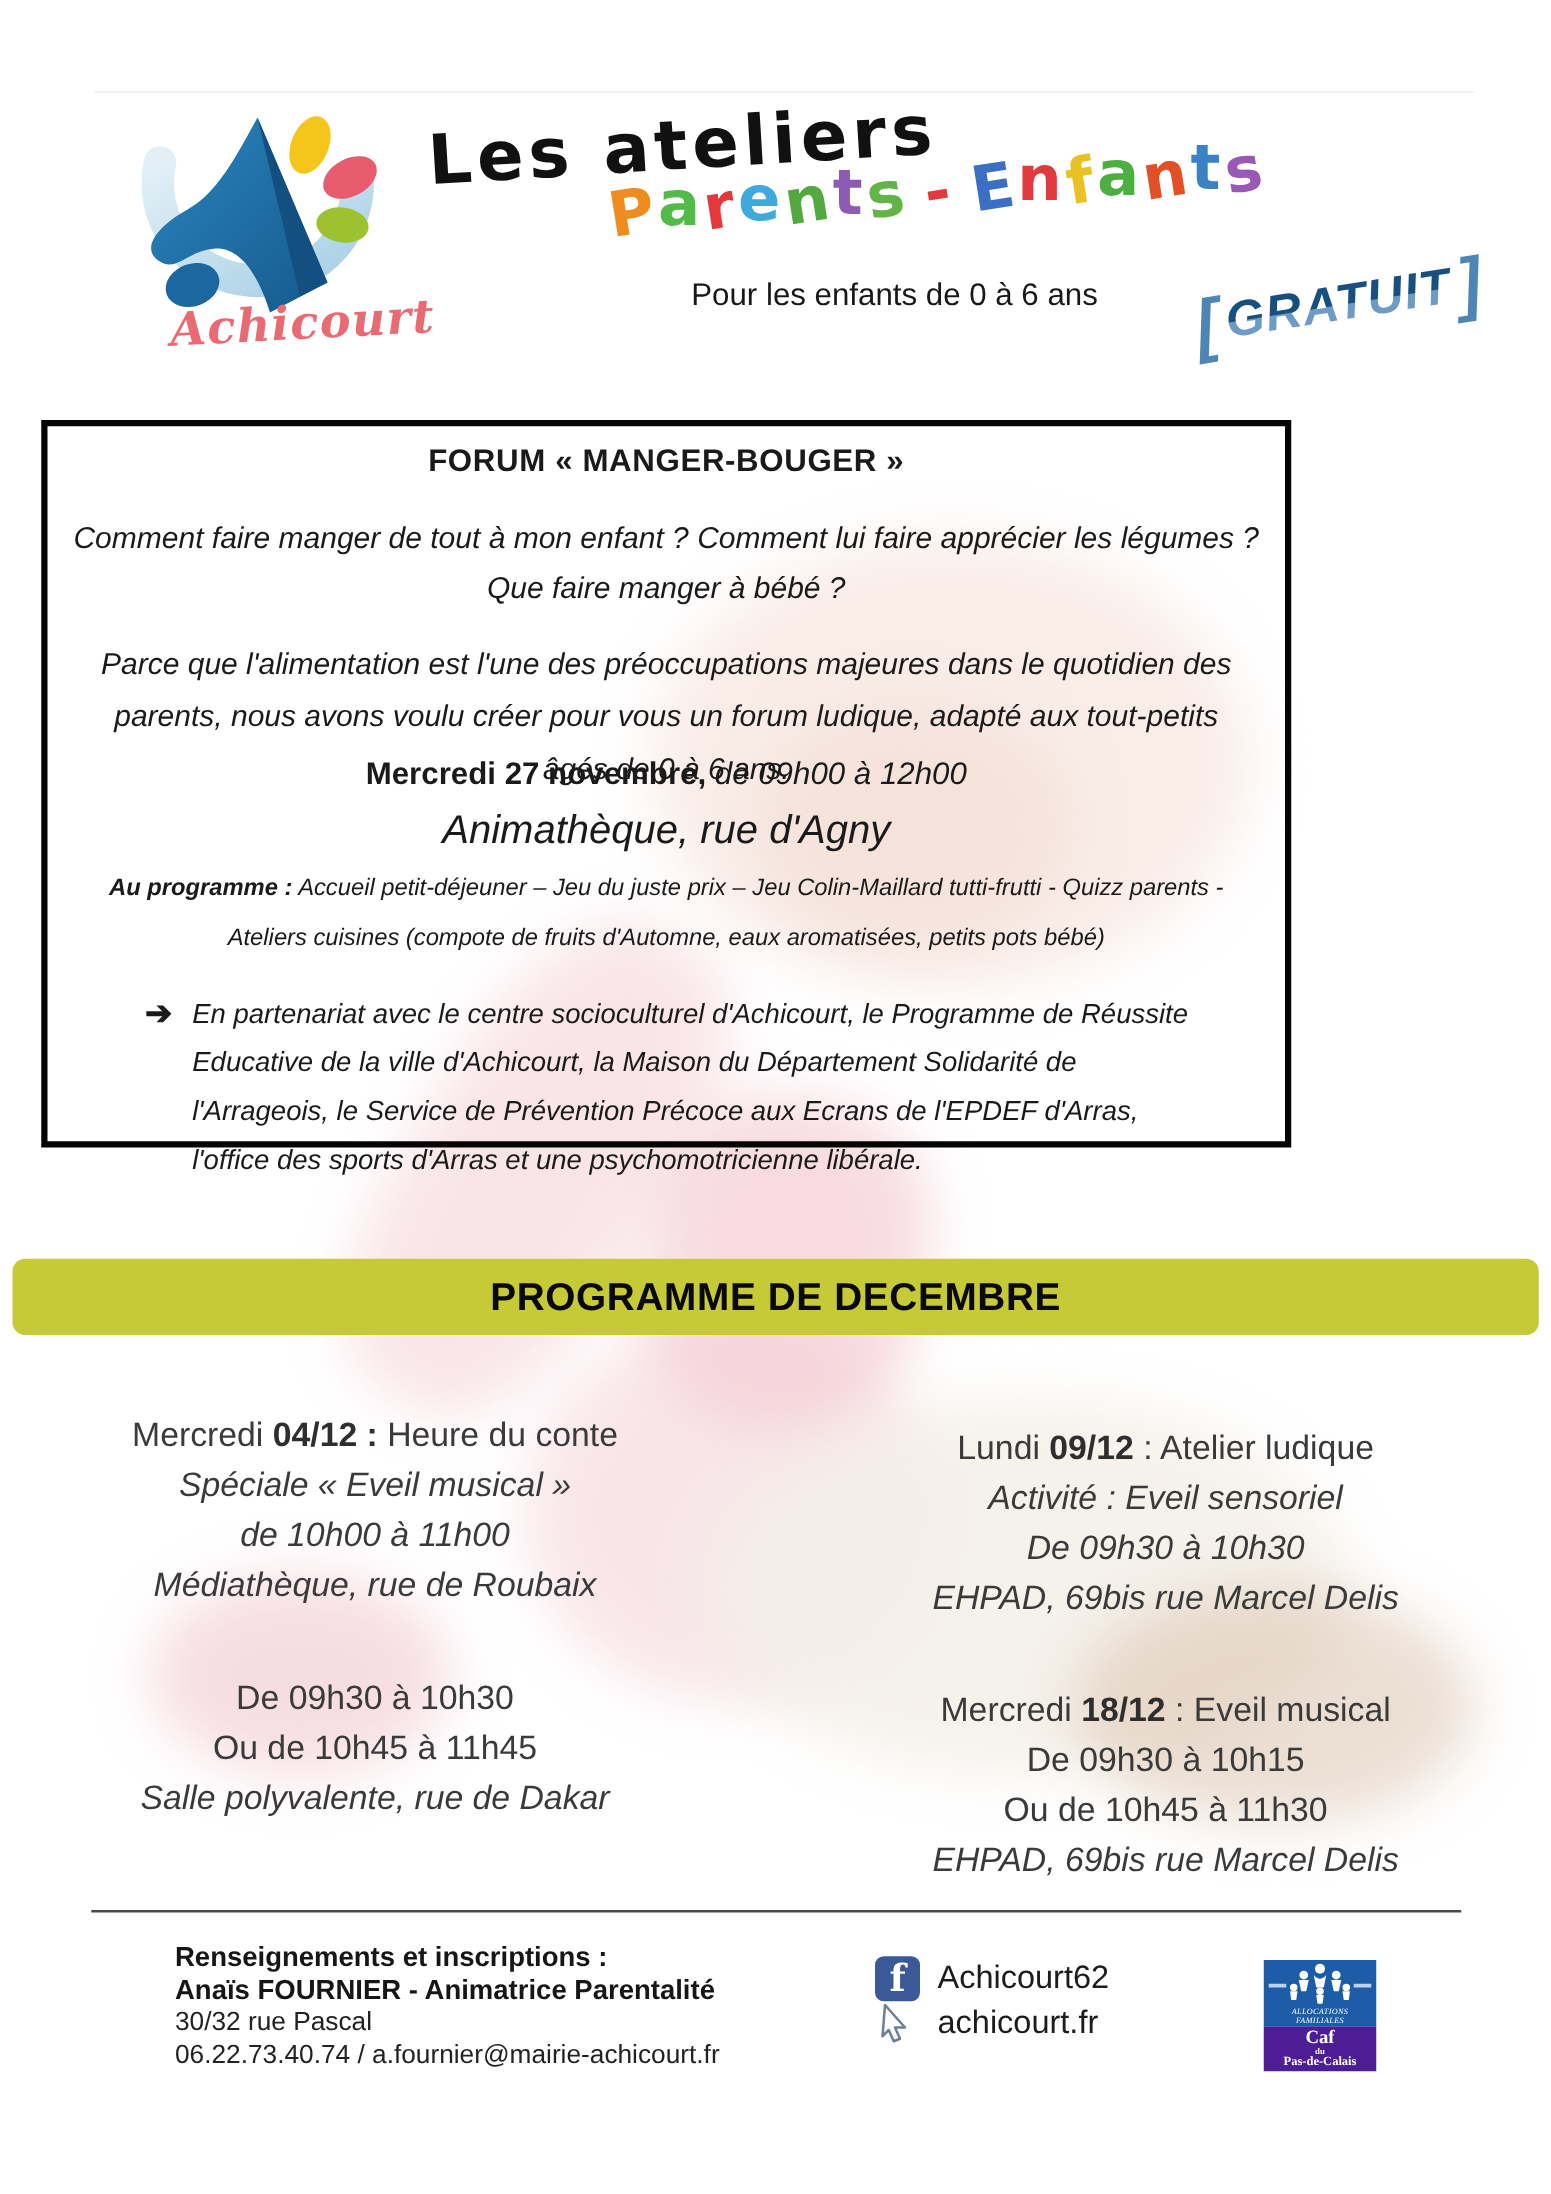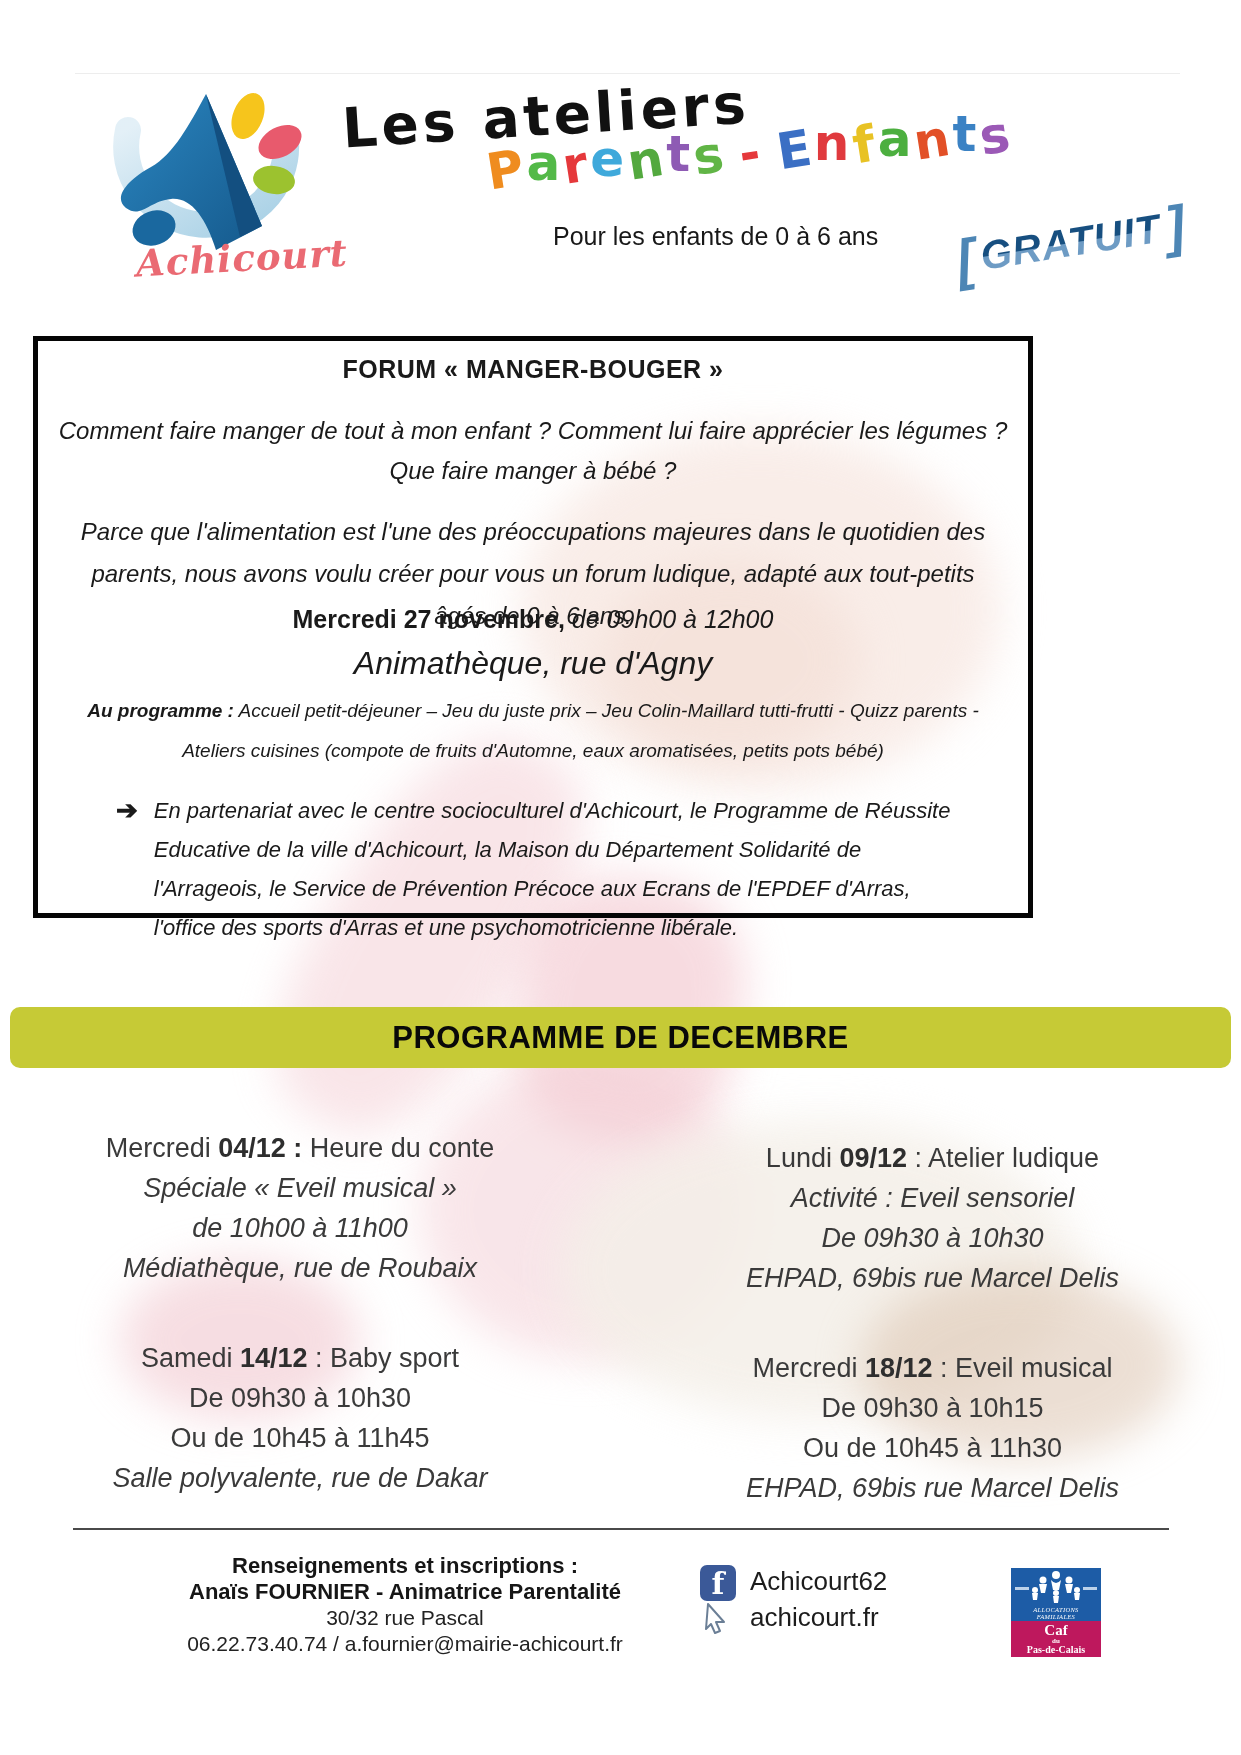--- a/index.html
+++ b/index.html
@@ -81,38 +81,38 @@
   .event{position:absolute;text-align:center;font-size:27px;line-height:40px;color:#3a3a3a;}
   .ev1{left:40px;top:1128px;width:520px;}
   .ev2{left:660px;top:1138px;width:545px;}
   .ev3{left:40px;top:1338px;width:520px;}
   .ev4{left:660px;top:1348px;width:545px;}
   .event .d{font-weight:700;color:#2e2e2e;}
   .event .it{font-style:italic;}
 
   
   .f-line{position:absolute;left:73px;top:1528px;width:1096px;height:2px;background:#4a4a4a;}
-  .f-info{position:absolute;left:140px;top:1553px;width:530px;text-align:center;}
+  .f-info{position:absolute;left:140px;top:1553px;width:530px;}
   .f-info .b{font-weight:700;font-size:22px;line-height:26px;color:#161616;}
   .f-info .r{font-size:21px;line-height:26px;color:#222;}
   .fb-icon{
     position:absolute;left:700px;top:1565px;width:36px;height:36px;border-radius:7px;
     background:#3b5998;color:#fff;font-weight:700;font-size:30px;
     display:flex;align-items:center;justify-content:center;font-family:"DejaVu Serif",serif;
   }
   .fb-name{position:absolute;left:750px;top:1566px;font-size:26px;color:#1c1c1c;}
   .cursor-icon{position:absolute;left:700px;top:1601px;}
   .site-name{position:absolute;left:750px;top:1602px;font-size:26px;color:#1c1c1c;}
   .caf{
     position:absolute;left:1011px;top:1568px;width:90px;height:89px;display:flex;flex-direction:column;
     font-family:"Liberation Serif",serif;
   }
   .caf-top{height:53px;background:#1d5ca6;position:relative;text-align:center;}
   .caf-top .org{position:absolute;left:0;bottom:1px;width:100%;color:#fff;font-size:6.5px;font-style:italic;line-height:7px;letter-spacing:.3px;}
-  .caf-bottom{flex:1;background:#be185d;color:#fff;text-align:center;line-height:1;padding-top:2px;}
+  .caf-bottom{flex:1;background:#4c1d95;color:#fff;text-align:center;line-height:1;padding-top:2px;}
   .caf-bottom .n{font-size:15px;font-weight:700;}
   .caf-bottom .o{font-size:7px;font-weight:700;}
   .caf-bottom .rg{font-size:10px;font-weight:700;}
 </style>
 </head>
 <body>
 
 <div id="page">
 
   <div class="ph ph1"></div>
@@ -181,21 +181,20 @@
     <div class="it">de 10h00 à 11h00</div>
     <div class="it">Médiathèque, rue de Roubaix</div>
   </div>
   <div class="event ev2">
     <div><span>Lundi </span><span class="d">09/12</span><span> : Atelier ludique</span></div>
     <div class="it">Activité : Eveil sensoriel</div>
     <div class="it">De 09h30 à 10h30</div>
     <div class="it">EHPAD, 69bis rue Marcel Delis</div>
   </div>
   <div class="event ev3">
-    <div><span>Samedi </span><span class="d">14/12</span><span> : Baby sport</span></div>
     <div>De 09h30 à 10h30</div>
     <div>Ou de 10h45 à 11h45</div>
     <div class="it">Salle polyvalente, rue de Dakar</div>
   </div>
   <div class="event ev4">
     <div><span>Mercredi </span><span class="d">18/12</span><span> : Eveil musical</span></div>
     <div>De 09h30 à 10h15</div>
     <div>Ou de 10h45 à 11h30</div>
     <div class="it">EHPAD, 69bis rue Marcel Delis</div>
   </div>

